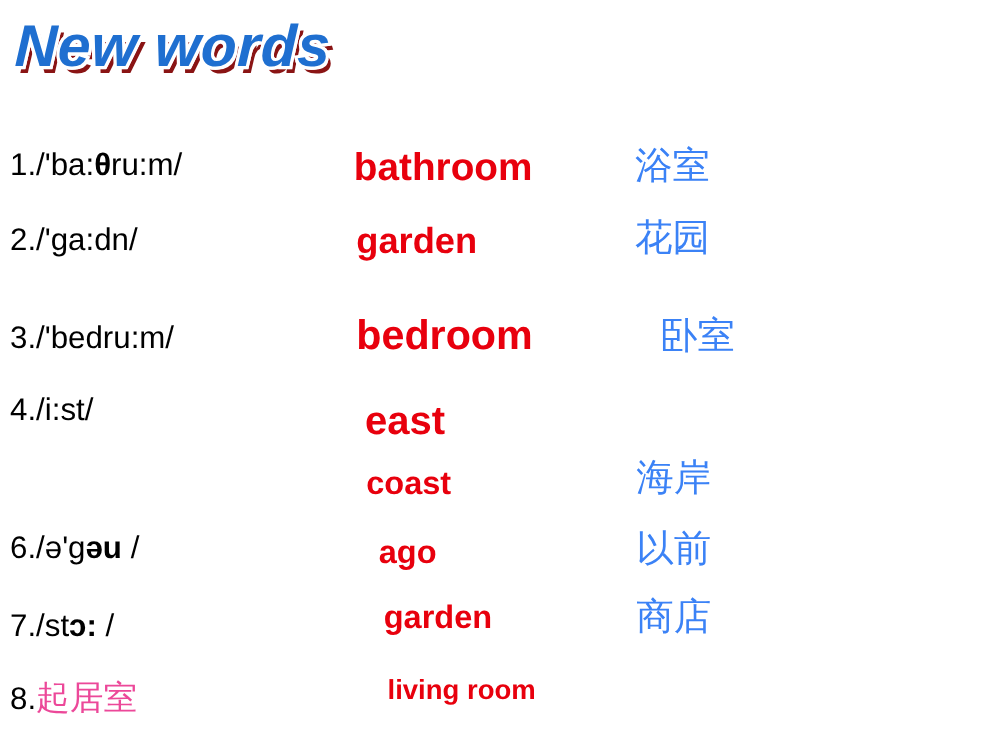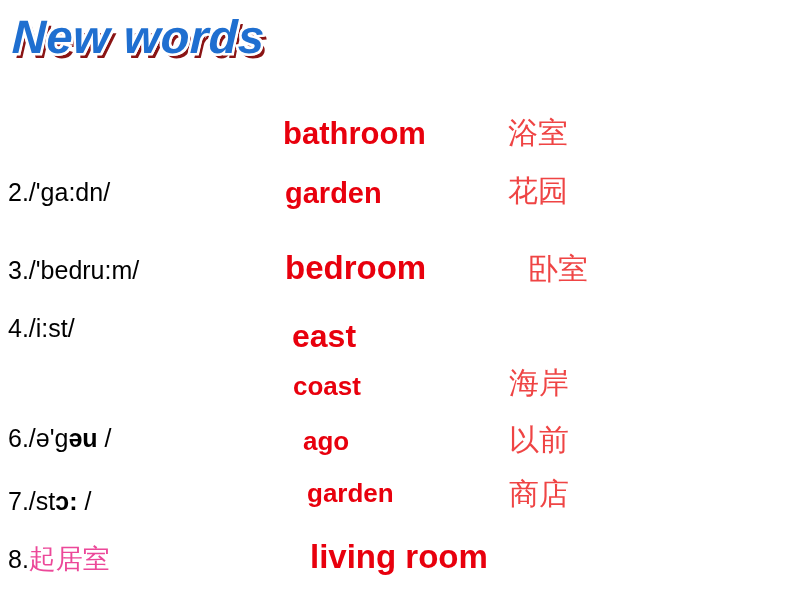--- a/index.html
+++ b/index.html
@@ -87,38 +87,39 @@
     position: absolute;
     color: #e8000d;
     font-family: "Liberation Sans", sans-serif;
     font-weight: bold;
     white-space: nowrap;
     line-height: 1.05;
   }
 
   .cn {
     position: absolute;
-    color: #ef4444;
+    color: #3b82f6;
     font-family: "DejaVu Sans", sans-serif;
     font-weight: normal;
     white-space: nowrap;
     line-height: 1.05;
   }
 </style>
 </head>
 <body>
 
 <div id="slide">
 
   <div id="title-wrap">
     <div class="title-layer title-shadow">New words</div>
     <div class="title-layer title-halo">New words</div>
     <div class="title-layer title-fill">New words</div>
   </div>
 
+  <div class="phonetic" style="left:8px; top:118px;"><span>1.</span><span>/'ba:</span><b>θ</b><span>ru:m/</span></div>
 
   <div class="phonetic" style="left:8px; top:178px;"><span>2.</span><span>/'ga:dn/</span><b></b><span></span></div>
 
   <div class="phonetic" style="left:8px; top:256px;"><span>3.</span><span>/'bedru:m/</span><b></b><span></span></div>
 
   <div class="phonetic" style="left:8px; top:314px;"><span>4.</span><span>/i:st/</span><b></b><span></span></div>
 
 
   <div class="phonetic" style="left:8px; top:424px;"><span>6.</span><span>/ə'g</span><b>əu</b><span> /</span></div>
 
@@ -126,21 +127,21 @@
 
   <div class="phonetic" style="left:8px; top:545px;"><span>8.</span><span class="cn-blue">起居室</span></div>
 
   <div class="word" style="left:285px; top:178px; font-size:29px;">garden</div>
   <div class="word" style="left:283px; top:118px; font-size:31px;">bathroom</div>
   <div class="word" style="left:285px; top:251px; font-size:33px;">bedroom</div>
   <div class="word" style="left:292px; top:320px; font-size:32px;">east</div>
   <div class="word" style="left:293px; top:373px; font-size:26px;">coast</div>
   <div class="word" style="left:303px; top:428px; font-size:26px;">ago</div>
   <div class="word" style="left:307px; top:480px; font-size:26px;">garden</div>
-  <div class="word" style="left:310px; top:540px; font-size:33px;">living room</div>
+  <div class="word" style="left:310px; top:540px; font-size:22px;">living room</div>
 
   <div class="cn" style="left:508px; top:117px; font-size:30px;">浴室</div>
   <div class="cn" style="left:508px; top:175px; font-size:30px;">花园</div>
   <div class="cn" style="left:528px; top:253px; font-size:30px;">卧室</div>
   <div class="cn" style="left:509px; top:367px; font-size:30px;">海岸</div>
   <div class="cn" style="left:509px; top:424px; font-size:30px;">以前</div>
   <div class="cn" style="left:509px; top:478px; font-size:30px;">商店</div>
 
 </div>
 

